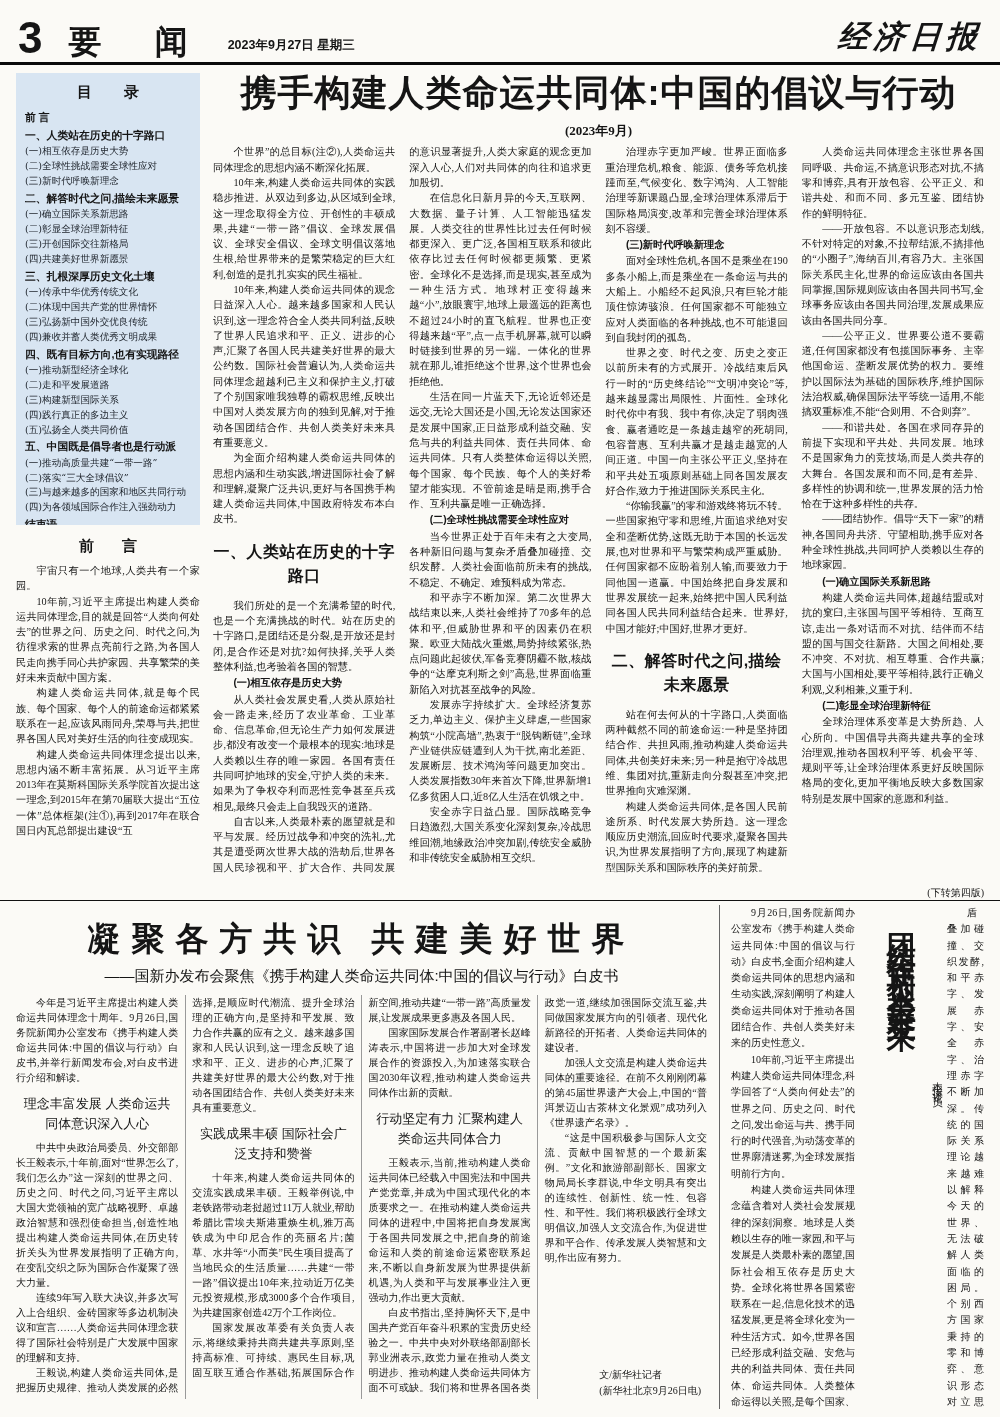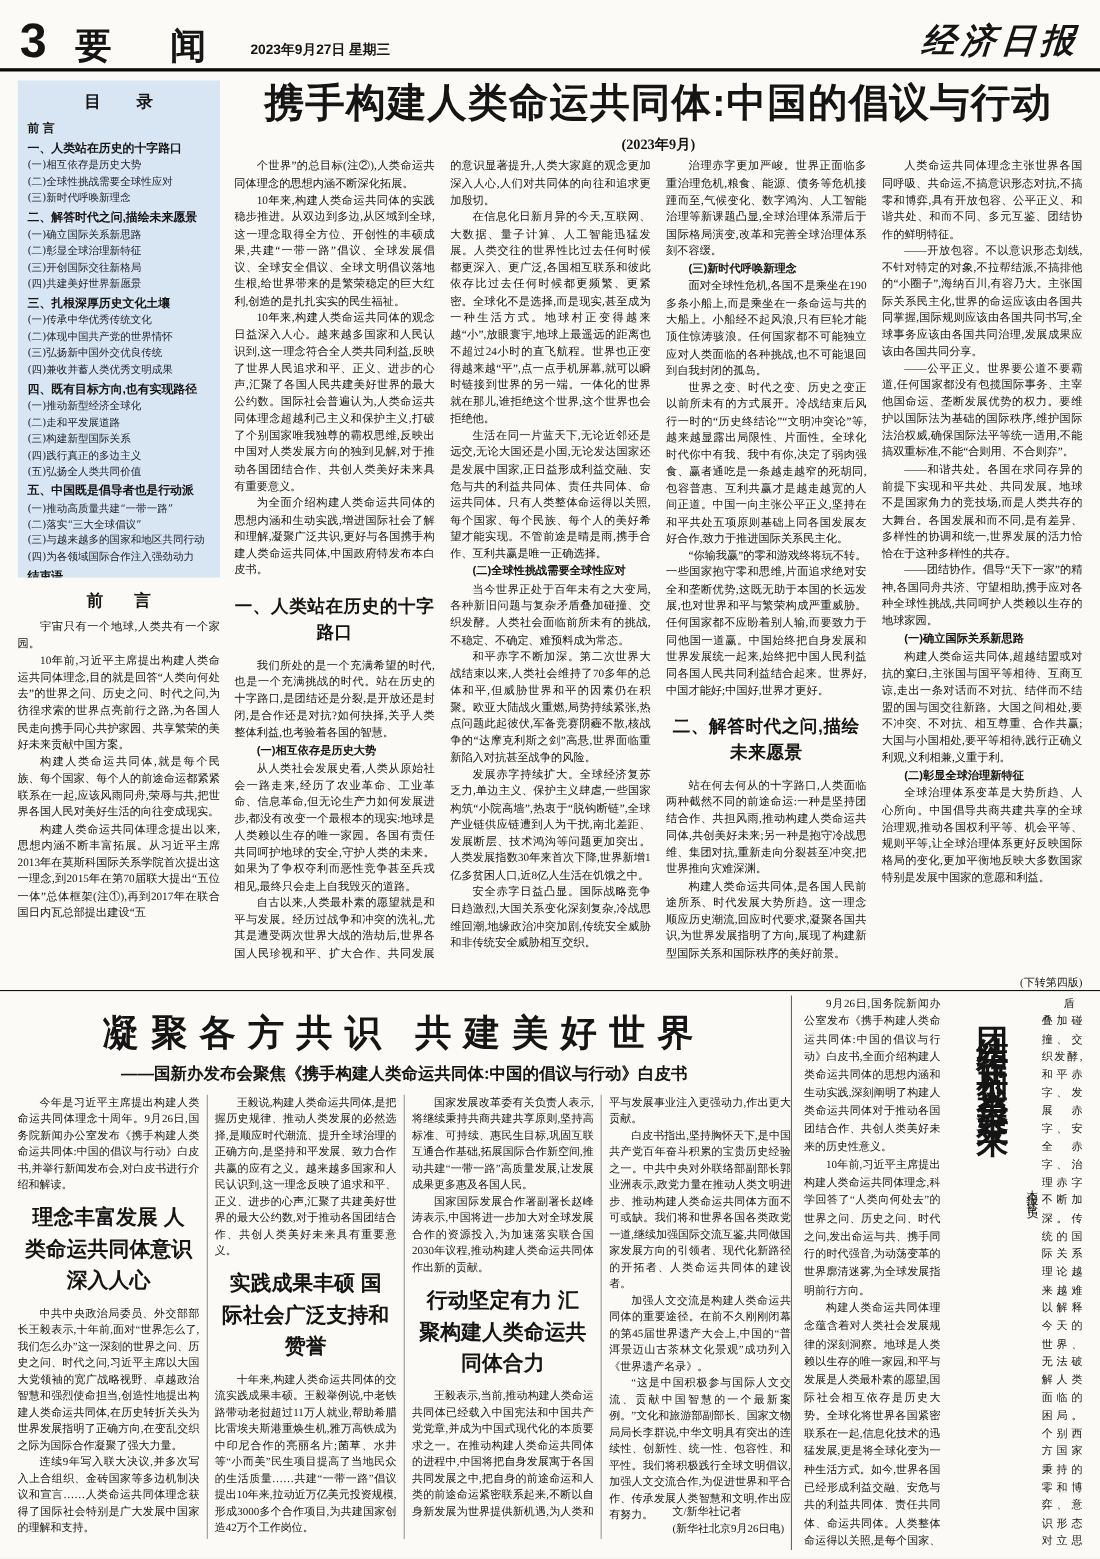--- a/index.html
+++ b/index.html
@@ -34,28 +34,28 @@
   .mcols{height:738px;column-count:4;column-gap:14px;column-fill:auto;overflow:hidden;
     font-size:10.2px;line-height:1.5;text-align:justify}
   .b-p{text-indent:2em;text-align:justify;margin:0}
   .b-h1{font-family:"Liberation Sans","DejaVu Sans",sans-serif;font-weight:900;font-size:16px;
     text-align:center;text-indent:0;margin:13px 0 10px;break-inside:avoid;letter-spacing:0.5px}
   .mcols .b-h2{font-family:"Liberation Sans","DejaVu Sans",sans-serif;font-weight:700;font-size:10.2px;
     text-indent:2em;margin:1px 0;break-after:avoid}
   .contnote{position:absolute;right:0;bottom:0;background:#fbfaf6;font-size:10px;padding-left:8px}
   
   .bottom{height:517px;border-top:1px solid #111;display:flex;padding:4px 16px 8px}
-  .bleft{width:704px;padding-right:0;border-right:1px solid #666;display:flex;flex-direction:column}
+  .bleft{width:704px;padding-right:12px;border-right:1px solid #666;display:flex;flex-direction:column}
   .bhead{font-family:"Liberation Sans","DejaVu Sans",sans-serif;font-weight:900;font-size:33px;
     letter-spacing:11px;text-align:center;margin:12px 0 5px;white-space:nowrap}
-  .bsub{font-family:"Liberation Sans","DejaVu Sans",sans-serif;font-weight:700;font-size:15px;
+  .bsub{font-family:"Liberation Sans","DejaVu Sans",sans-serif;font-weight:400;font-size:15px;
     text-align:center;margin-bottom:9px}
   .bcols{height:404px;column-count:4;column-gap:14px;column-rule:1px solid #999;column-fill:auto;
     overflow:hidden;font-size:10px;line-height:1.5;text-align:justify;position:relative}
-  .bcols .b-h2{font-family:"Liberation Sans","DejaVu Sans",sans-serif;font-weight:700;font-size:19px;
+  .bcols .b-h2{font-family:"Liberation Sans","DejaVu Sans",sans-serif;font-weight:400;font-size:13px;
     line-height:1.5;text-align:center;text-indent:0;margin:9px 6px 7px;break-inside:avoid}
   .bsig{position:absolute;right:6px;bottom:0;background:#fbfaf6;text-align:left;font-size:10px;
     line-height:1.6;padding-left:10px}
   
   .comm{flex:1;padding-left:11px;display:flex;overflow:hidden}
   .c-col{font-size:10px;line-height:1.63;text-align:justify;overflow:hidden}
   .c-left{width:124px}
   .c-mid{width:92px;position:relative;display:flex;justify-content:center}
   .vhead{writing-mode:vertical-rl;font-family:"Liberation Sans","DejaVu Sans",sans-serif;
     font-weight:900;font-size:29px;letter-spacing:8px;height:486px;margin-top:6px;line-height:1.15}

